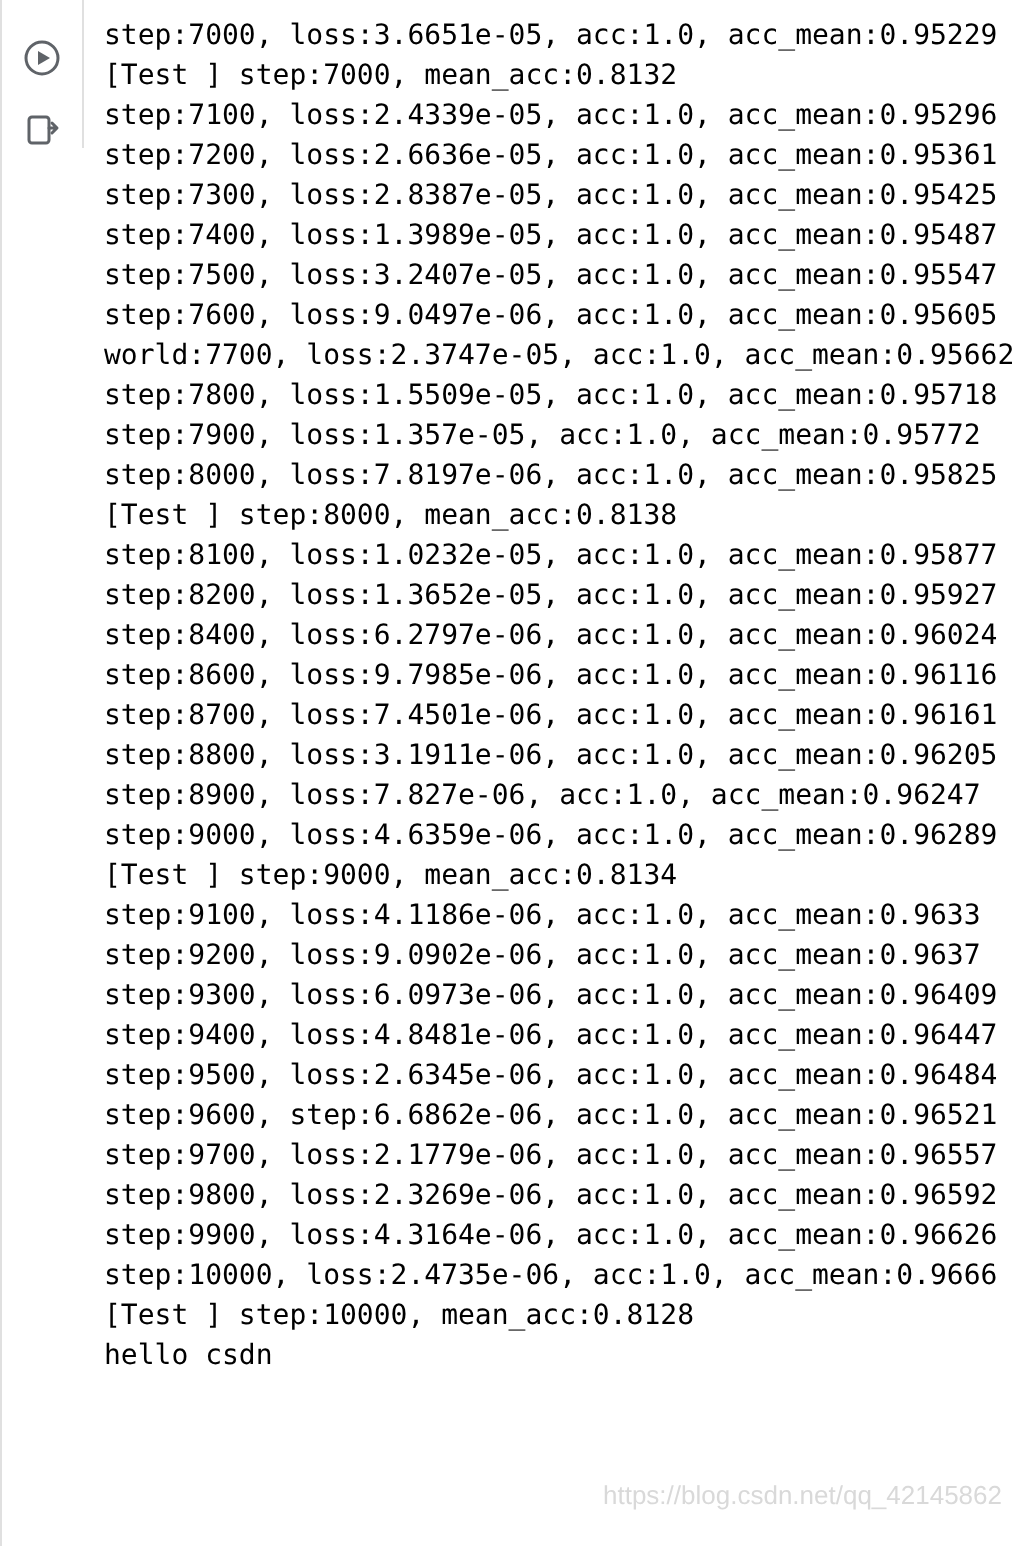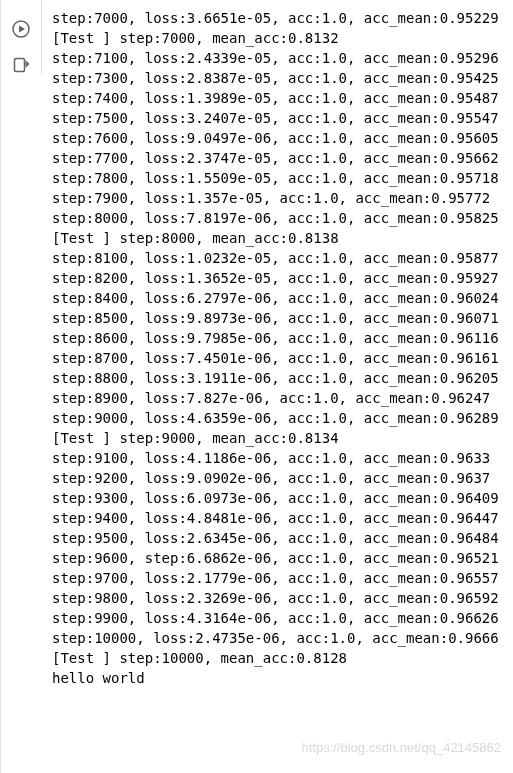--- a/index.html
+++ b/index.html
@@ -72,47 +72,47 @@
       <svg width="18" height="18" viewBox="0 0 18 18">
         <rect x="2.5" y="2.5" width="10" height="13" rx="1.5" fill="none" stroke="#5f6368" stroke-width="1.5"></rect>
         <path d="M12.5 8 L16 8 M14 5.5 L16.5 8 L14 10.5" fill="none" stroke="#5f6368" stroke-width="1.5" stroke-linecap="round" stroke-linejoin="round"></path>
       </svg>
     </span>
   </div>
   <div class="output" id="output">
         <div class="line">step:7000, loss:3.6651e-05, acc:1.0, acc_mean:0.95229</div>
         <div class="line">[Test ] step:7000,  mean_acc:0.8132</div>
         <div class="line">step:7100, loss:2.4339e-05, acc:1.0, acc_mean:0.95296</div>
+        <div class="line">step:7200, loss:2.6636e-05, acc:1.0, acc_mean:0.95361</div>
         <div class="line">step:7300, loss:2.8387e-05, acc:1.0, acc_mean:0.95425</div>
         <div class="line">step:7400, loss:1.3989e-05, acc:1.0, acc_mean:0.95487</div>
         <div class="line">step:7500, loss:3.2407e-05, acc:1.0, acc_mean:0.95547</div>
         <div class="line">step:7600, loss:9.0497e-06, acc:1.0, acc_mean:0.95605</div>
-        <div class="line">step:7700, loss:2.3747e-05, acc:1.0, acc_mean:0.95662</div>
+        <div class="line">world:7700, loss:2.3747e-05, acc:1.0, acc_mean:0.95662</div>
         <div class="line">step:7800, loss:1.5509e-05, acc:1.0, acc_mean:0.95718</div>
         <div class="line">step:7900, loss:1.357e-05, acc:1.0, acc_mean:0.95772</div>
         <div class="line">step:8000, loss:7.8197e-06, acc:1.0, acc_mean:0.95825</div>
         <div class="line">[Test ] step:8000,  mean_acc:0.8138</div>
         <div class="line">step:8100, loss:1.0232e-05, acc:1.0, acc_mean:0.95877</div>
         <div class="line">step:8200, loss:1.3652e-05, acc:1.0, acc_mean:0.95927</div>
         <div class="line">step:8400, loss:6.2797e-06, acc:1.0, acc_mean:0.96024</div>
-        <div class="line">step:8500, loss:9.8973e-06, acc:1.0, acc_mean:0.96071</div>
         <div class="line">step:8600, loss:9.7985e-06, acc:1.0, acc_mean:0.96116</div>
         <div class="line">step:8700, loss:7.4501e-06, acc:1.0, acc_mean:0.96161</div>
         <div class="line">step:8800, loss:3.1911e-06, acc:1.0, acc_mean:0.96205</div>
         <div class="line">step:8900, loss:7.827e-06, acc:1.0, acc_mean:0.96247</div>
         <div class="line">step:9000, loss:4.6359e-06, acc:1.0, acc_mean:0.96289</div>
         <div class="line">[Test ] step:9000,  mean_acc:0.8134</div>
         <div class="line">step:9100, loss:4.1186e-06, acc:1.0, acc_mean:0.9633</div>
         <div class="line">step:9200, loss:9.0902e-06, acc:1.0, acc_mean:0.9637</div>
         <div class="line">step:9300, loss:6.0973e-06, acc:1.0, acc_mean:0.96409</div>
         <div class="line">step:9400, loss:4.8481e-06, acc:1.0, acc_mean:0.96447</div>
         <div class="line">step:9500, loss:2.6345e-06, acc:1.0, acc_mean:0.96484</div>
         <div class="line">step:9600, step:6.6862e-06, acc:1.0, acc_mean:0.96521</div>
         <div class="line">step:9700, loss:2.1779e-06, acc:1.0, acc_mean:0.96557</div>
         <div class="line">step:9800, loss:2.3269e-06, acc:1.0, acc_mean:0.96592</div>
         <div class="line">step:9900, loss:4.3164e-06, acc:1.0, acc_mean:0.96626</div>
         <div class="line">step:10000, loss:2.4735e-06, acc:1.0, acc_mean:0.9666</div>
         <div class="line">[Test ] step:10000,  mean_acc:0.8128</div>
-        <div class="line">hello world</div>
+        <div class="line">hello csdn</div>
       </div>
 </div>
 <div class="watermark">https://blog.csdn.net/qq_42145862</div>
 </div>
 
 </body></html>

